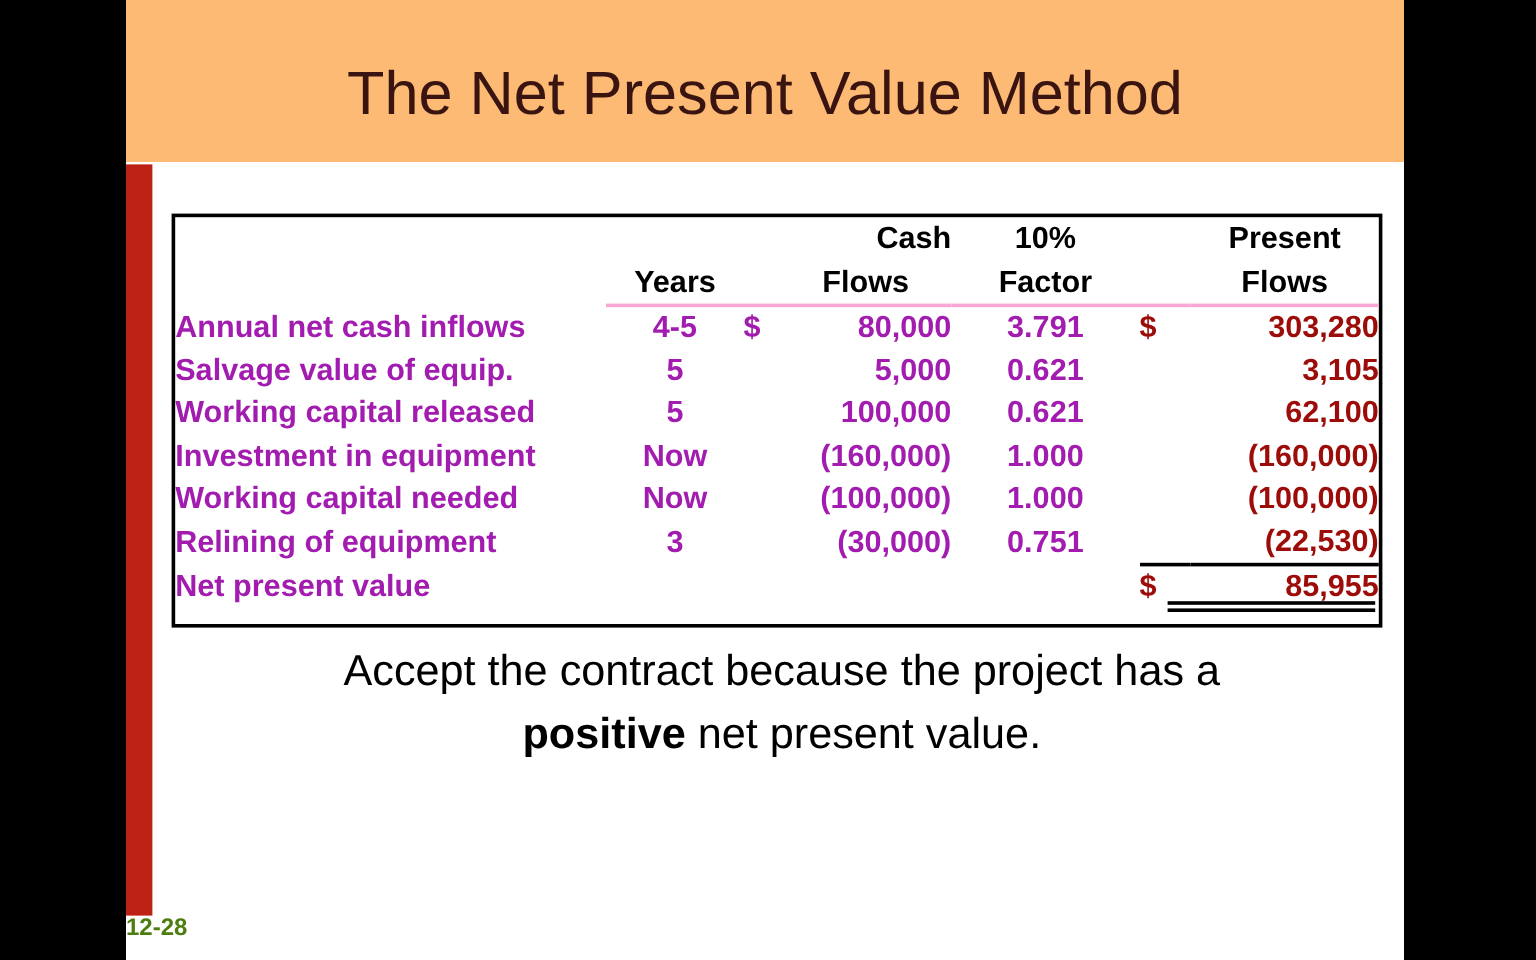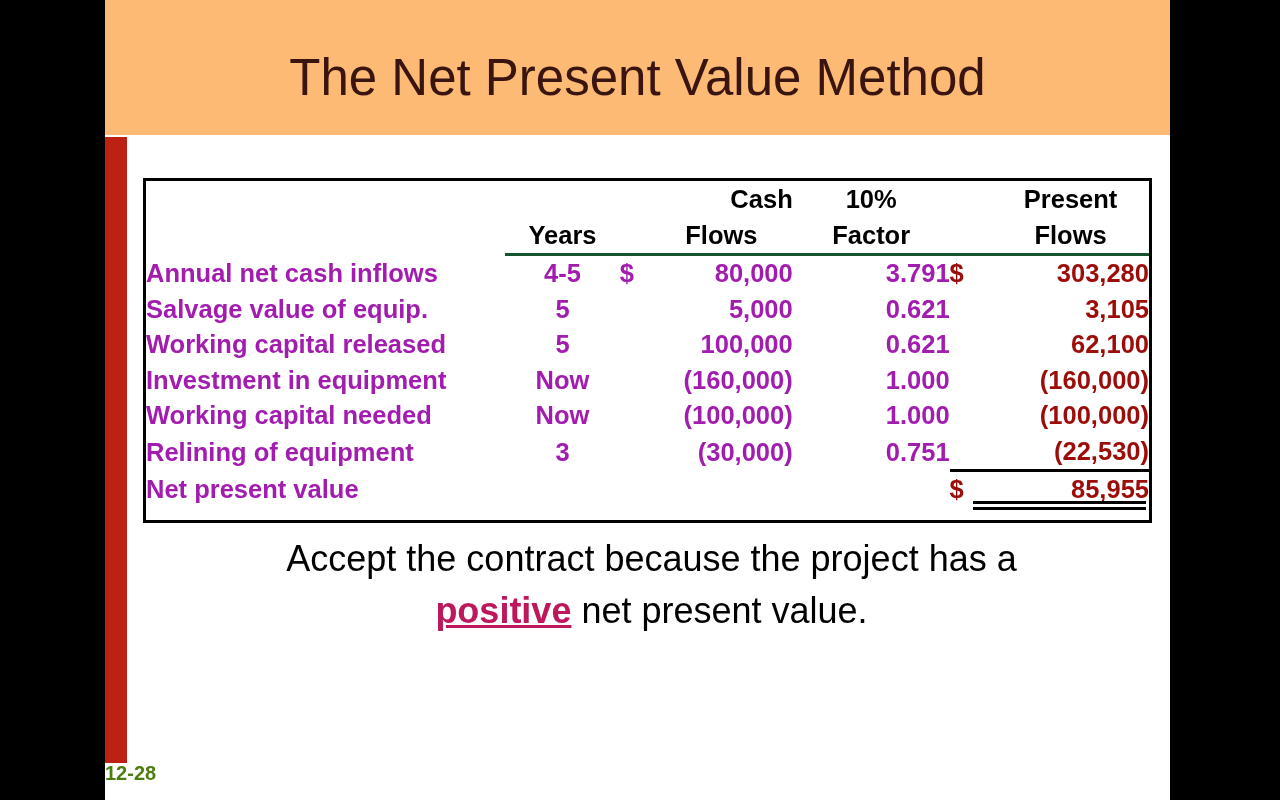--- a/index.html
+++ b/index.html
@@ -87,29 +87,29 @@
     line-height: 35.5px;
     vertical-align: bottom;
     white-space: nowrap;
   }
 
   
   .c-label  { width: 355px; text-align: left;  padding-left: 11px; }
   .c-years  { width: 113px; text-align: center; }
   .c-cfsym  { width:  30px; text-align: left; padding-left: 8px; }
   .c-cfval  { width: 141px; text-align: right; padding-right: 12px; }
-  .c-factor { width: 155px; text-align: right; padding-right: 22px; }
+  .c-factor { width: 155px; text-align: center; padding-right: 22px; }
   .c-pvsym  { width:  42px; text-align: left; padding-left: 18px; }
   .c-pvval  { width: 155px; text-align: right; padding-right: 12px; }
 
   .hdr { color: #000000; text-align: center; font-weight: bold; }
   .hdr-row1 td { height: 36px; padding-top: 8px; }
   .hdr-row2 td { height: 36px; }
 
-  .ul { border-bottom: 3px solid #14532d; }
+  .ul { border-bottom: 3px solid #f9a8d4; }
 
   .blue { color: #a21caf; }
   .red  { color: #9c0c09; }
 
   .rule-top    { border-top: 3px solid #000000; }
   .npv-row td  { padding-top: 2px; }
 
   #double-rule {
     position: absolute;
     left: 827px;   
@@ -128,23 +128,22 @@
     top: 533px;
     width: 1065px;
     text-align: center;
     font-size: 36px;
     color: #000000;
     line-height: 52px;
     padding-left: 28px;
     box-sizing: border-box;
   }
   #caption .positive {
-    color: #be185d;
+    color: #000000;
     font-weight: bold;
-    text-decoration: underline;
   }
 
   #slide-number {
     position: absolute;
     left: 0;
     top: 762px;
     width: 1065px;
     padding-right: 65px;
     box-sizing: border-box;
     font-size: 20px;

